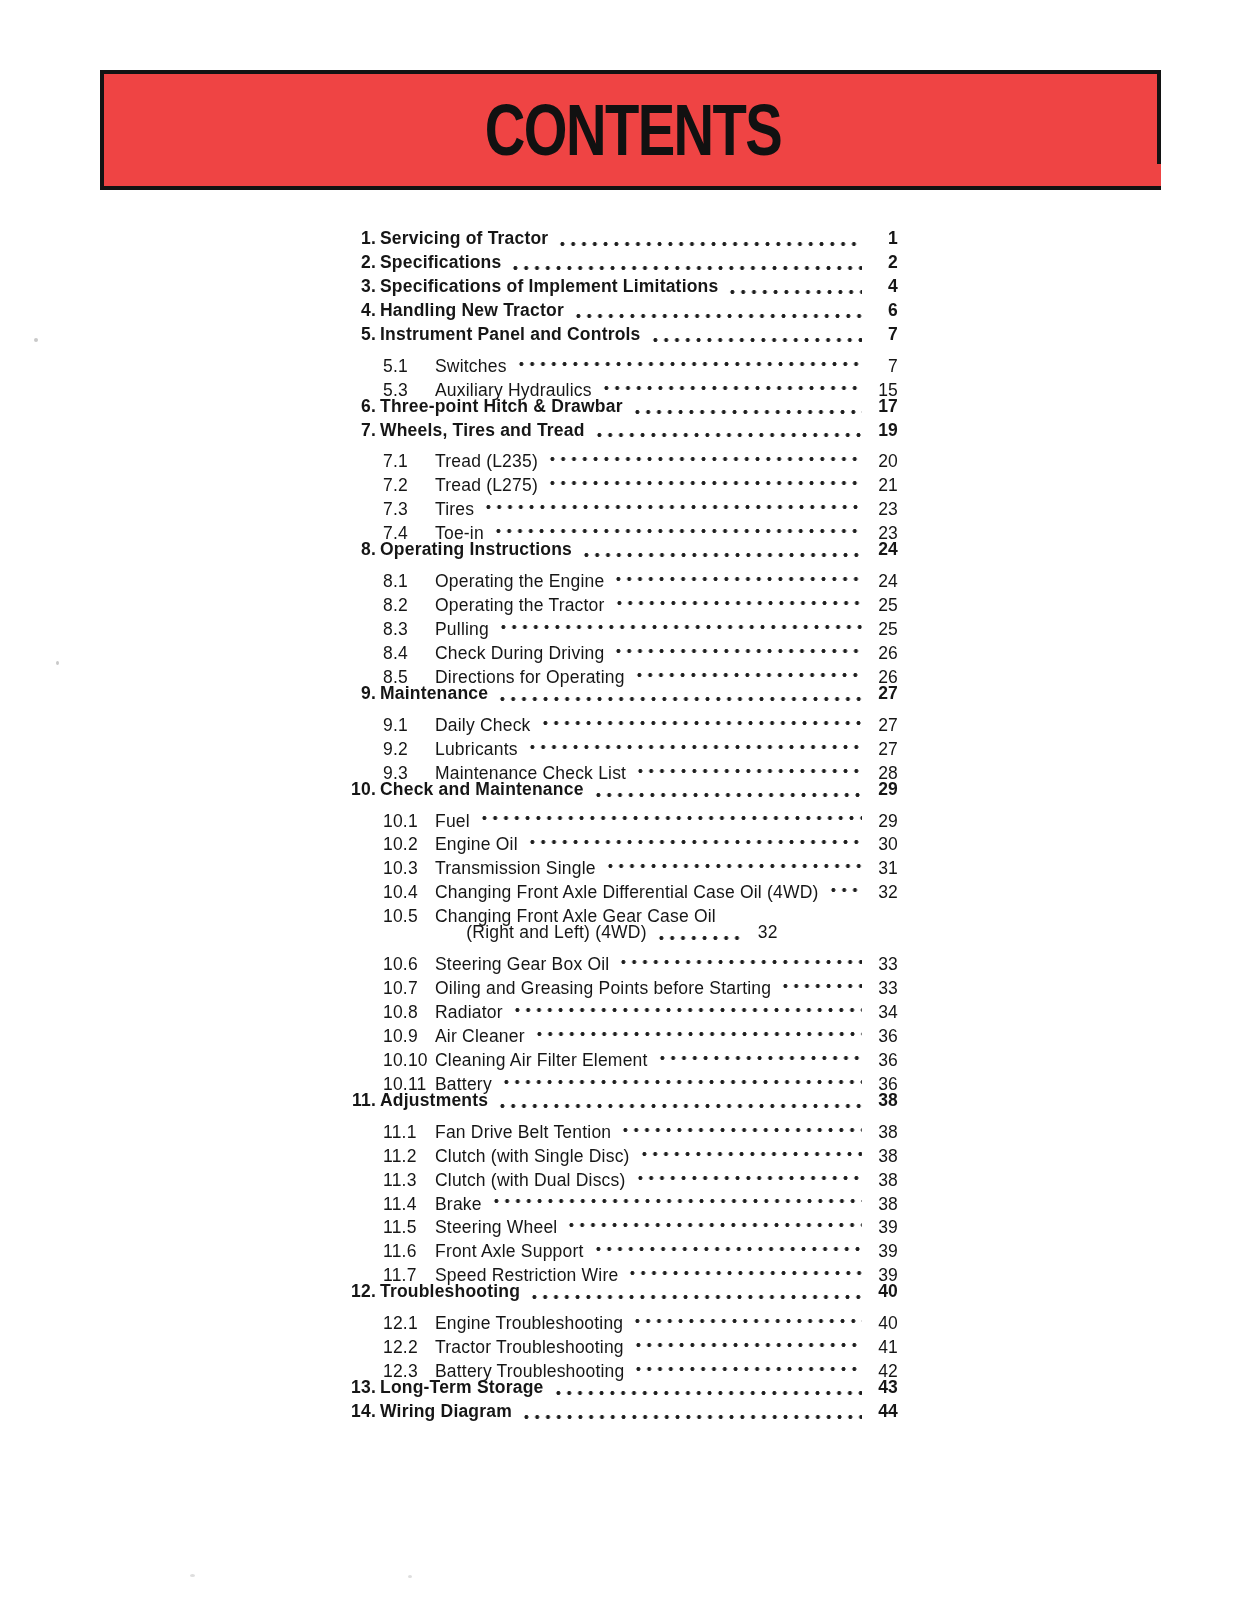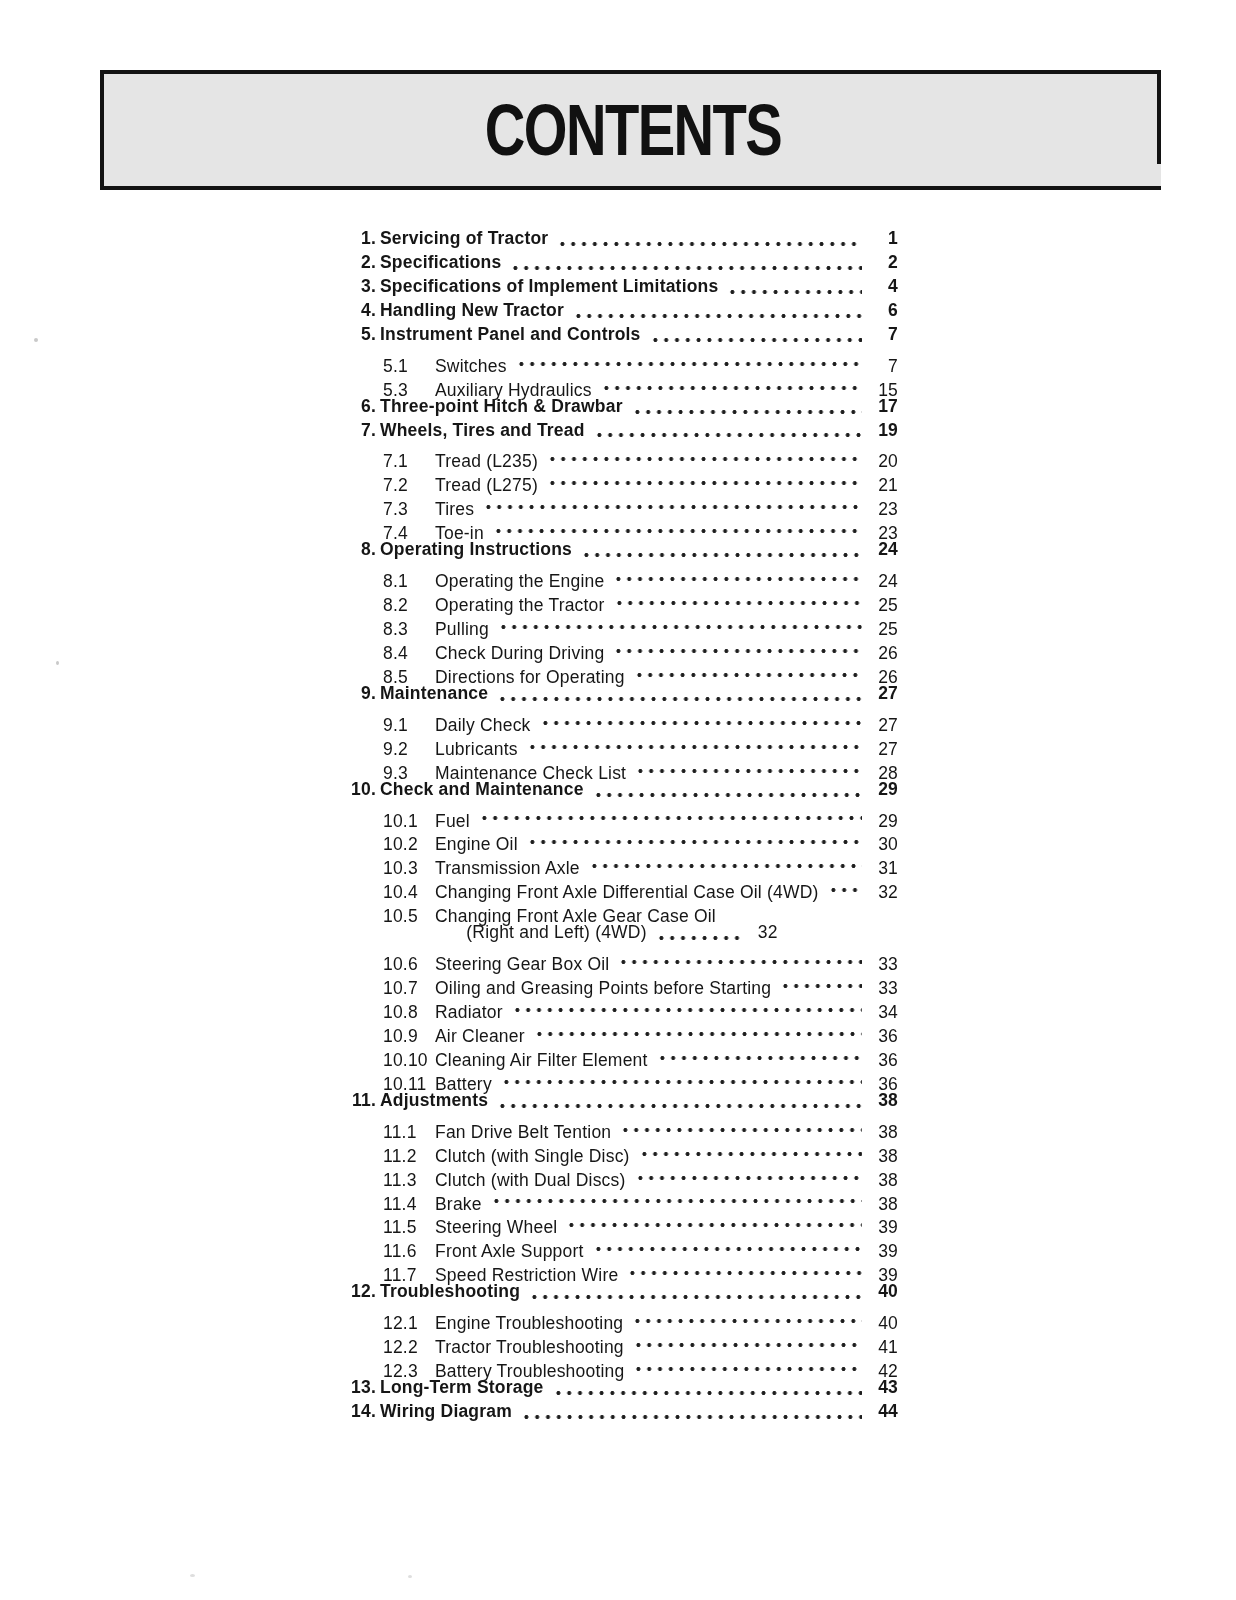--- a/index.html
+++ b/index.html
@@ -21,21 +21,21 @@
     position: absolute;
     left: 100px;
     top: 70px;
     width: 1057px;
     height: 112px;
     border: 4px solid #131313;
     border-right: none;
     display: flex;
     align-items: center;
     justify-content: center;
-    background: #e5e5e5;
+    background: #ef4444;
   }
   
   .right-stub {
     position: absolute;
     left: 1157px;
     top: 70px;
     width: 4px;
     height: 94px;
     background: #131313;
   }
@@ -275,21 +275,21 @@
         <span class="page">29</span>
       </div>
       <div class="row l2">
         <span class="num">10.2</span>
         <span class="title">Engine Oil</span>
         <span class="dots"></span>
         <span class="page">30</span>
       </div>
       <div class="row l2">
         <span class="num">10.3</span>
-        <span class="title">Transmission Axle</span>
+        <span class="title">Transmission Single</span>
         <span class="dots"></span>
         <span class="page">31</span>
       </div>
       <div class="row l2">
         <span class="num">10.4</span>
         <span class="title">Changing Front Axle Differential Case Oil (4WD)</span>
         <span class="dots"></span>
         <span class="page">32</span>
       </div>
       <div class="row l2 no-leader">

